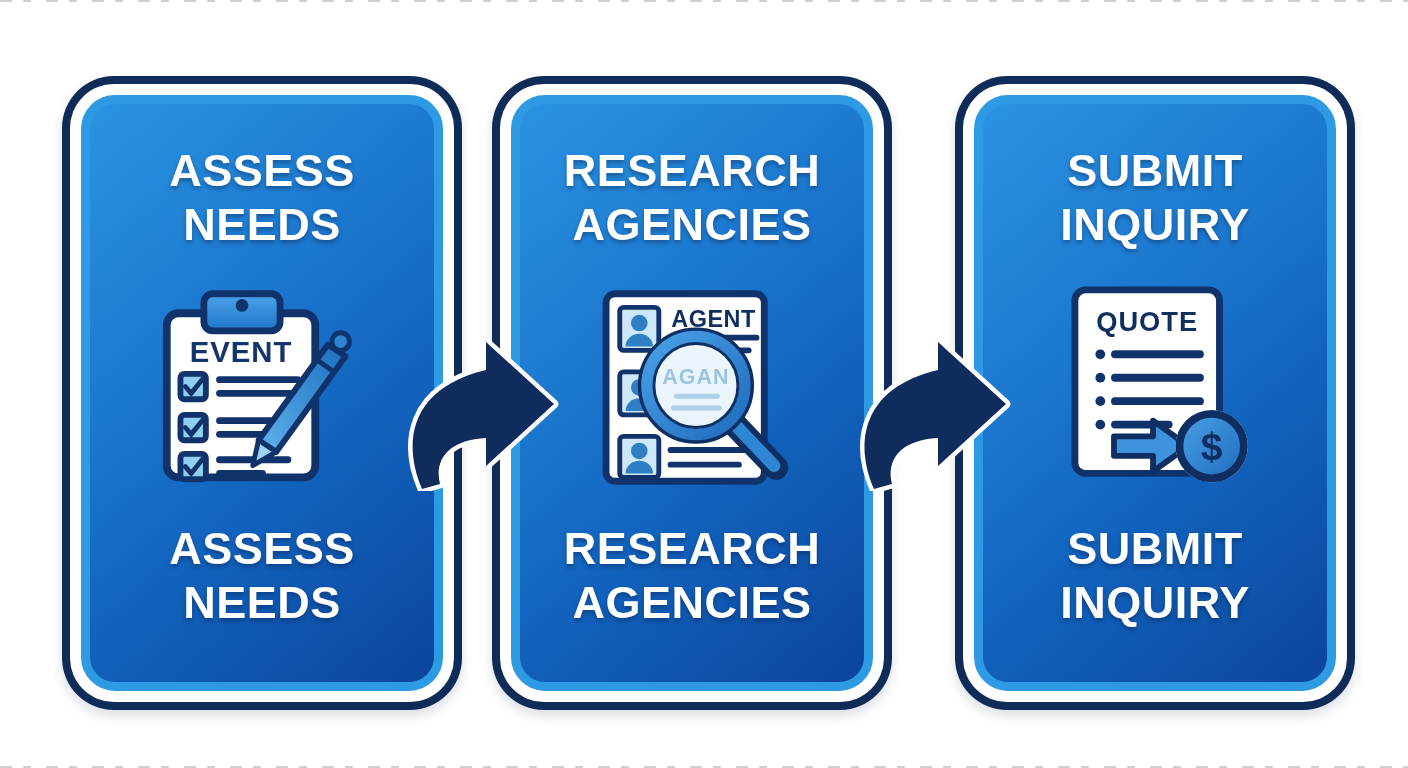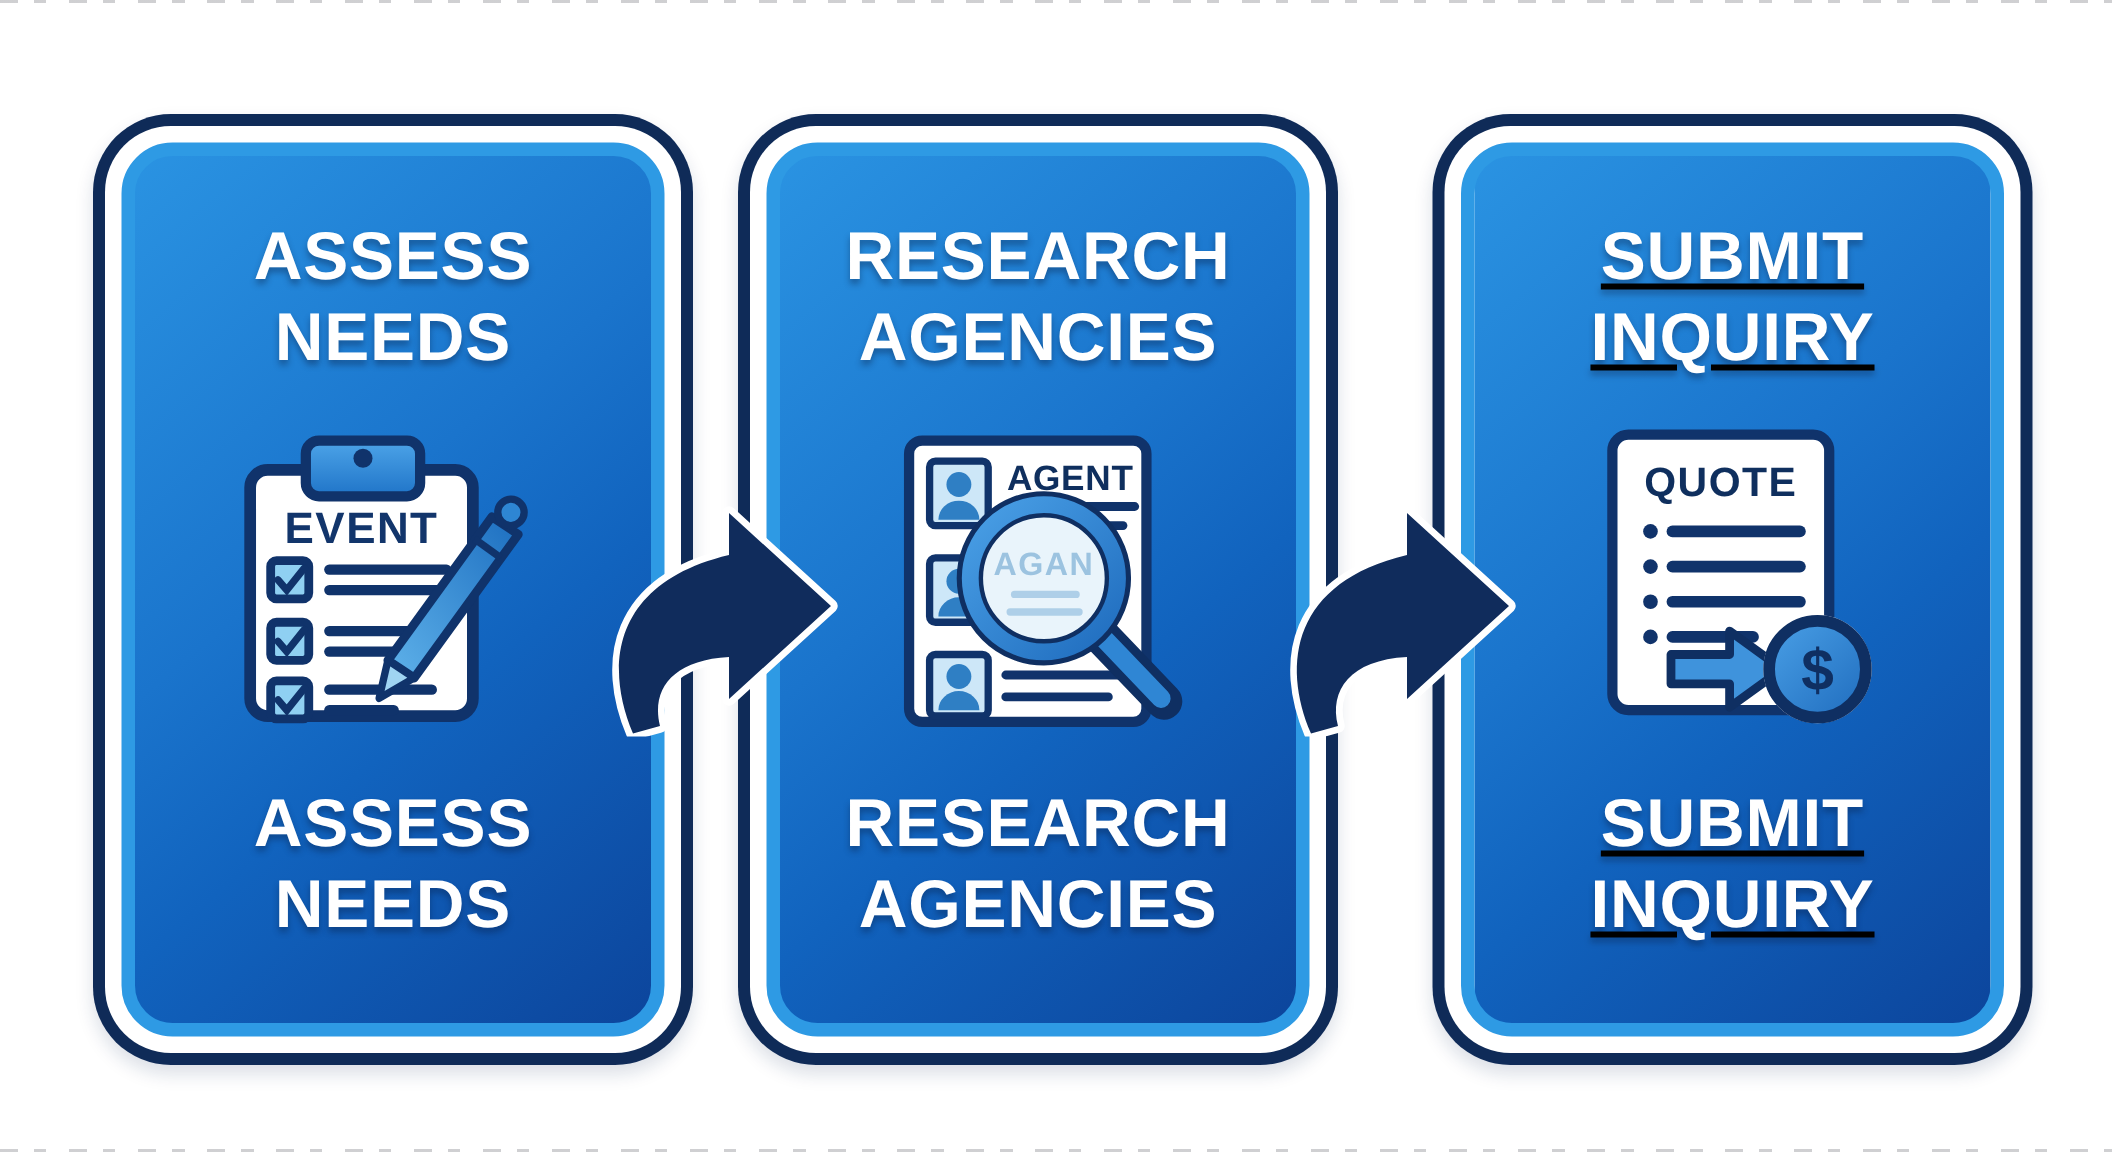--- a/index.html
+++ b/index.html
@@ -37,21 +37,21 @@
   .panel-title{
     color:#ffffff;font-weight:800;font-size:45px;line-height:54px;
     letter-spacing:.5px;text-align:center;
     text-shadow:0 3px 4px rgba(8,25,60,.38);
     white-space:nowrap;
   }
   .icon-wrap{
     flex:0 0 auto;height:212px;display:flex;align-items:center;justify-content:center;
   }
 
-  .p1{left:62px;} .p2{left:492px;} .p3{left:955px;text-decoration:underline;}
+  .p1{left:62px;} .p2{left:492px;} .p3{left:955px;}
 
   
   .flow-arrow{position:absolute;z-index:6;width:160px;height:165px;top:326px;}
   .a1{left:400px;} .a2{left:852px;}
 
   svg text{font-family:"Liberation Sans", sans-serif;}
 </style>
 </head>
 <body>
 

